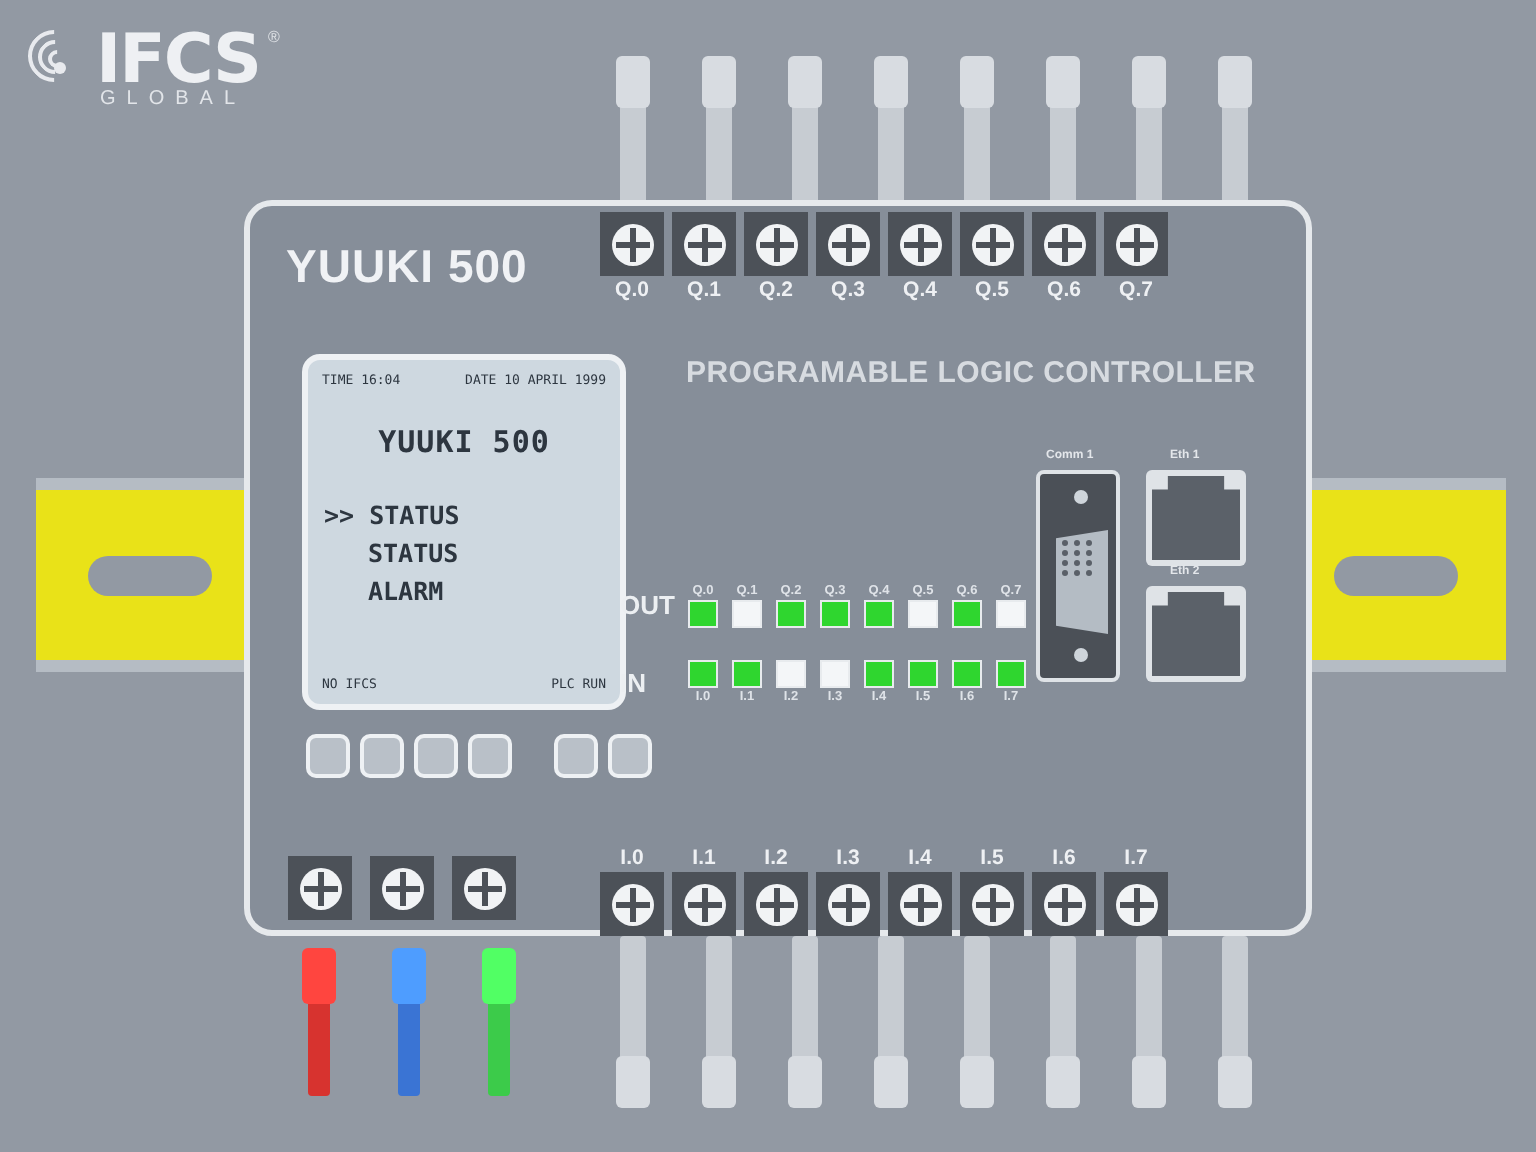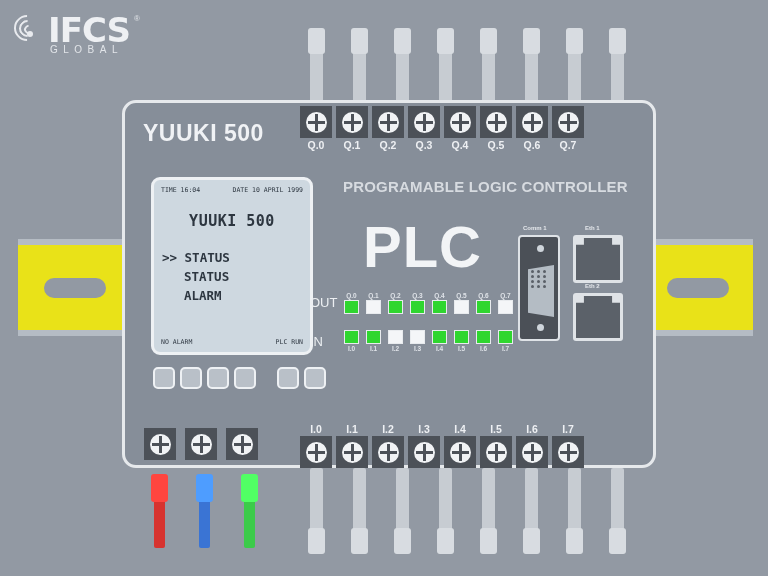--- a/index.html
+++ b/index.html
@@ -87,21 +87,21 @@
   .lcd-ftr { position:absolute; left:7px; right:7px; bottom:6px; font-size:6.5px; display:flex; justify-content:space-between; }
 
   
   .keys { position:absolute; left:28px; top:264px; display:flex; gap:5px; }
   .keys .gap { width:11px; }
   .key { width:22px; height:22px; border-radius:5px; background:#b9c0c8; border:2px solid #eef1f4; }
 
   
   .leds { position:absolute; left:185px; top:188px; width:250px; }
   .led-row { display:flex; align-items:center; }
-  .led-lbl { width:34px; font-size:13px; font-weight:normal; color:#eceff2; }
+  .led-lbl { width:34px; font-size:13px; font-weight:bold; color:#eceff2; }
   .led-cells { display:flex; gap:7px; }
   .led-cell { width:15px; text-align:center; }
   .led-tag { font-size:6.5px; color:#dfe3e8; font-weight:bold; line-height:9px; }
   .led { width:15px; height:14px; border:1.5px solid #e8ebee; }
   .led.on  { background:#2fd62f; }
   .led.off { background:#f4f6f8; }
 
   
   .port-zone { position:absolute; left:388px; top:122px; width:122px; height:116px; }
   .port-lbl { position:absolute; font-size:6px; color:#e4e7eb; font-weight:bold; }
@@ -223,35 +223,34 @@
       </div>
       <div class="wire bot" style="left: 611px; top: 468px; height: 86px;">
         <div class="ferrule"></div>
       </div>
     </div>
 
   <div class="plc">
 
     <div class="brand">YUUKI 500</div>
     <div class="subtitle">PROGRAMABLE LOGIC CONTROLLER</div>
-    <div class="plc-big">PLC</div>
 
     <div class="lcd">
       <div class="lcd-hdr">
         <span>TIME 16:04</span>
         <span>DATE 10 APRIL 1999</span>
       </div>
       <div class="lcd-title">YUUKI 500</div>
       <div class="lcd-menu" id="lcd-menu">
           <div><span class="sel">&gt;&gt; </span><span>STATUS</span></div>
           <div><span>STATUS</span></div>
           <div><span>ALARM</span></div>
         </div>
       <div class="lcd-ftr">
-        <span>NO ALARM</span>
+        <span>NO IFCS</span>
         <span>PLC RUN</span>
       </div>
     </div>
 
     <div class="keys">
       <div class="key"></div>
       <div class="key"></div>
       <div class="key"></div>
       <div class="key"></div>
       <div class="gap"></div>

